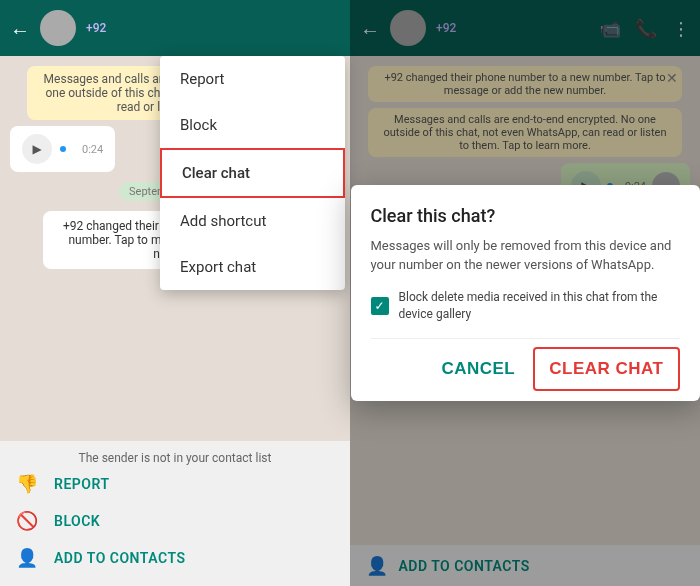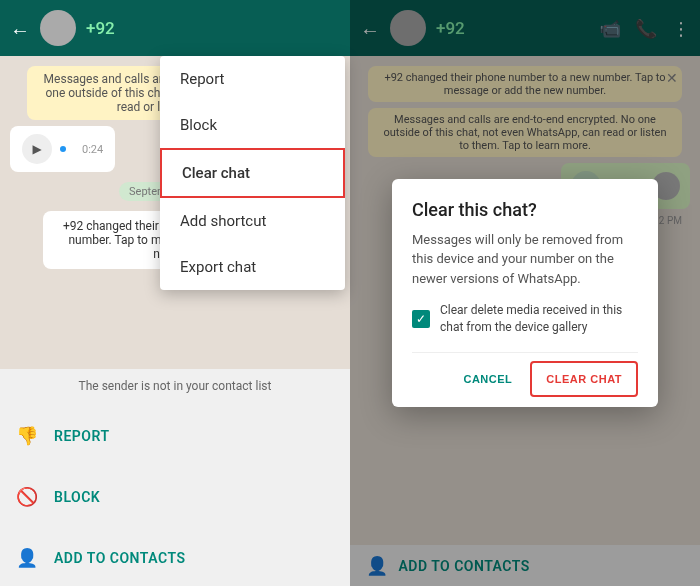--- a/index.html
+++ b/index.html
@@ -25,22 +25,22 @@
       flex-shrink: 0;
     }
 
     .header-avatar {
       width: 36px; height: 36px;
       border-radius: 50%;
       background: #aaa;
     }
 
     .header-title {
-      color: #86efac;
-      font-size: 17px;
+      color: #c4b5fd;
+      font-size: 12px;
       font-weight: 500;
       flex: 1;
     }
 
     .back-arrow {
       color: white;
       font-size: 20px;
       cursor: pointer;
     }
 
@@ -125,21 +125,21 @@
       max-width: 80%;
       align-self: center;
       text-align: center;
     }
 
     .bottom-bar {
       background: #f0f0f0;
       padding: 10px 16px;
       display: flex;
       flex-direction: column;
-      gap: 24px;
+      gap: 0;
     }
 
     .sender-notice {
       font-size: 12px;
       color: #666;
       text-align: center;
     }
 
     .action-item {
       display: flex;
@@ -273,21 +273,21 @@
       background: rgba(0,0,0,0.35);
       display: flex;
       align-items: center;
       justify-content: center;
       z-index: 200;
     }
 
     .dialog {
       background: white;
       border-radius: 6px;
-      width: 266px;
+      width: 349px;
       padding: 20px 20px 10px;
       box-shadow: 0 8px 32px rgba(0,0,0,0.3);
     }
 
     .dialog-title {
       font-size: 18px;
       font-weight: 500;
       color: #222;
       margin-bottom: 10px;
     }
@@ -328,21 +328,21 @@
     .dialog-actions {
       display: flex;
       justify-content: flex-end;
       gap: 4px;
       border-top: 1px solid #eee;
       padding-top: 8px;
     }
 
     .dialog-btn {
       padding: 10px 14px;
-      font-size: 11px;
+      font-size: 17px;
       font-weight: 700;
       letter-spacing: 0.5px;
       cursor: pointer;
       background: none;
       border: none;
       border-radius: 4px;
     }
 
     .btn-cancel {
       color: #00897b;
@@ -461,21 +461,21 @@
   </div>
 
   <div class="dialog-overlay">
     <div class="dialog">
       <div class="dialog-title">Clear this chat?</div>
       <div class="dialog-body">Messages will only be removed from this device and your number on the newer versions of WhatsApp.</div>
       <div class="dialog-checkbox-row">
         <div class="checkbox-box">
           <span class="checkbox-check">✓</span>
         </div>
-        <span class="checkbox-label">Clear delete media received in this chat from the device gallery</span>
+        <span class="checkbox-label">Block delete media received in this chat from the device gallery</span>
       </div>
       <div class="dialog-actions">
         <button class="dialog-btn btn-cancel">CANCEL</button>
         <button class="dialog-btn btn-clear">CLEAR CHAT</button>
       </div>
     </div>
   </div>
 </div>
 
 </body></html>

